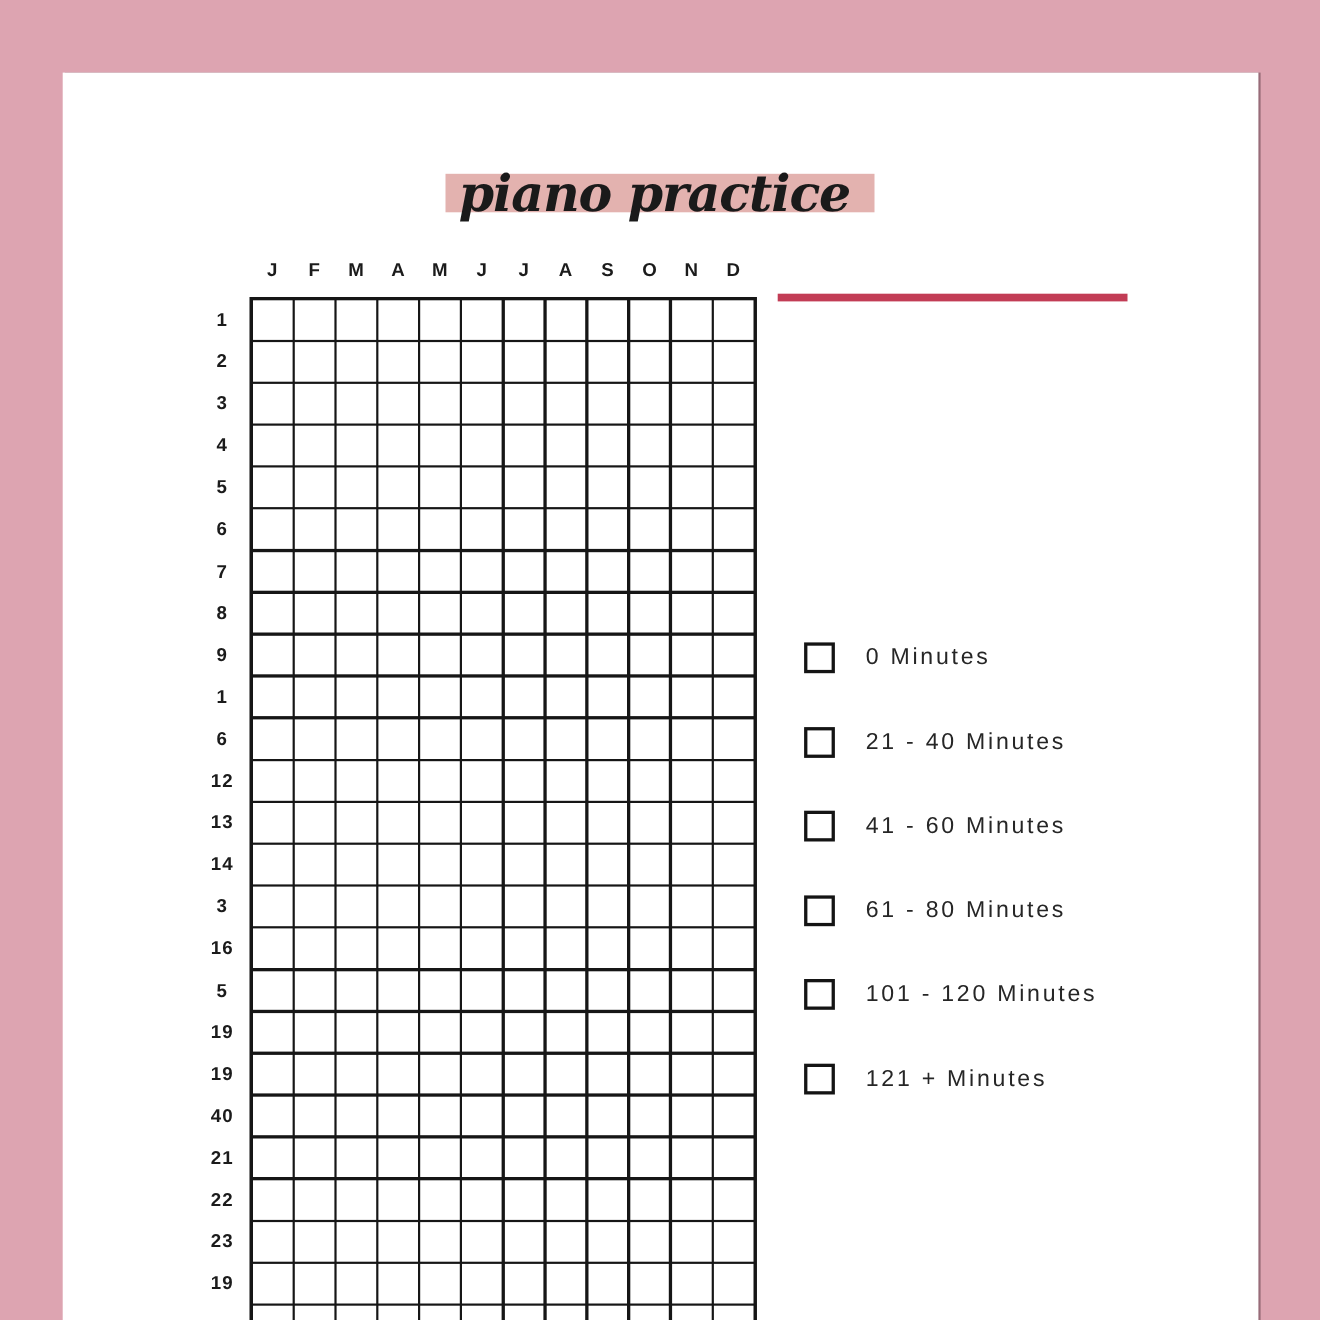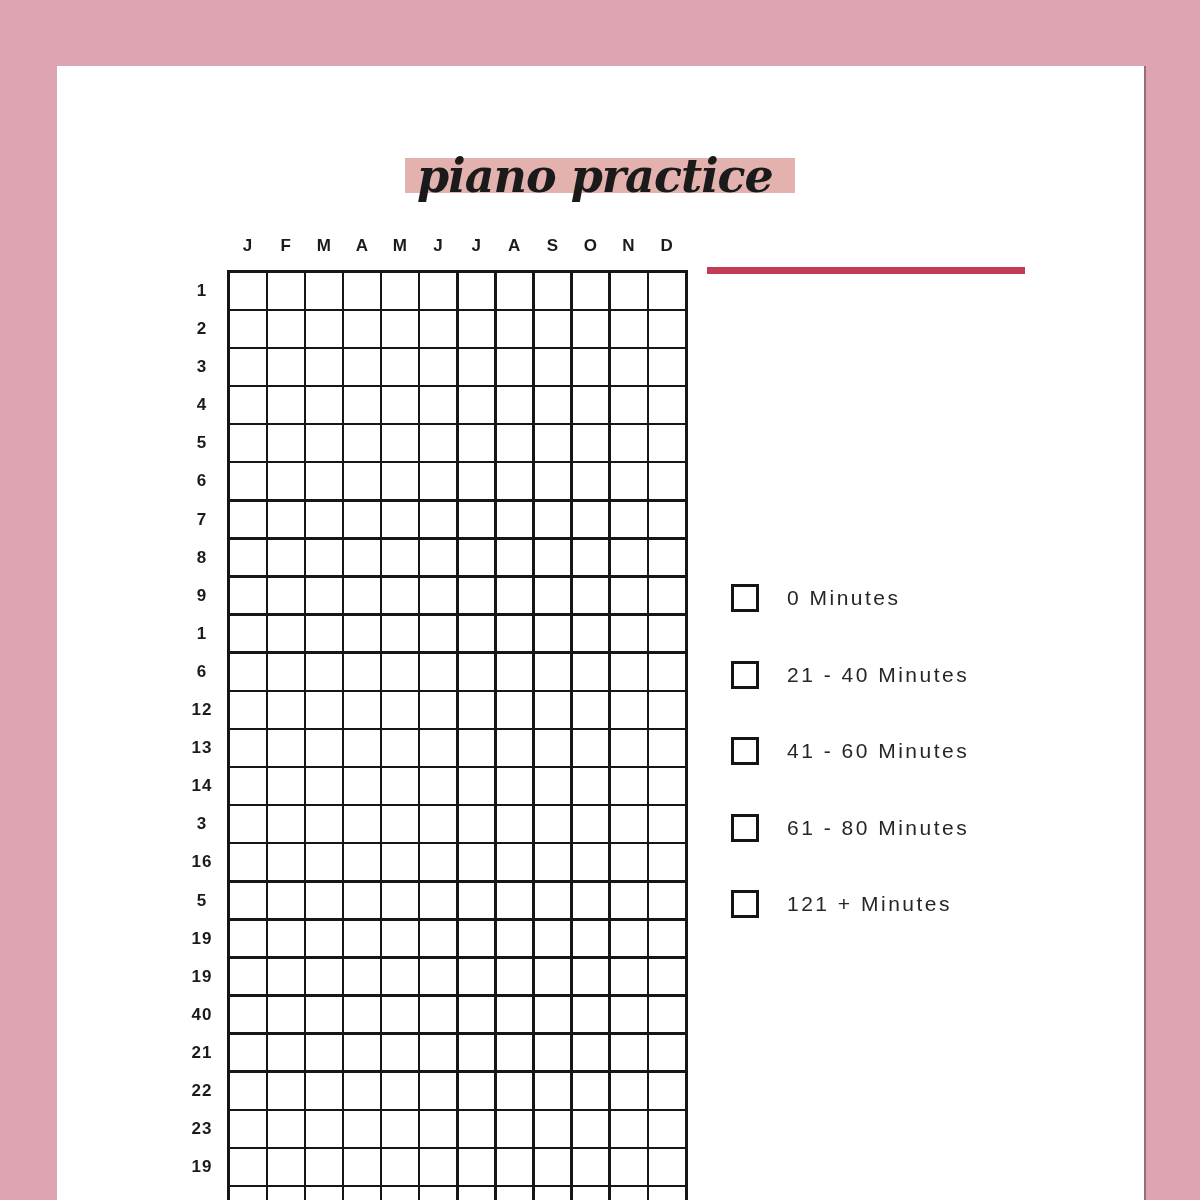--- a/index.html
+++ b/index.html
@@ -439,17 +439,21 @@
       <div class="legend-item">
         <span class="checkbox"></span>
         <span class="legend-label">41 - 60 Minutes</span>
       </div>
       <div class="legend-item">
         <span class="checkbox"></span>
         <span class="legend-label">61 - 80 Minutes</span>
       </div>
       <div class="legend-item">
         <span class="checkbox"></span>
+        <span class="legend-label">101 - 120 Minutes</span>
+      </div>
+      <div class="legend-item">
+        <span class="checkbox"></span>
         <span class="legend-label">121 + Minutes</span>
       </div>
     </div>
 
 </div>
 
 </body></html>

